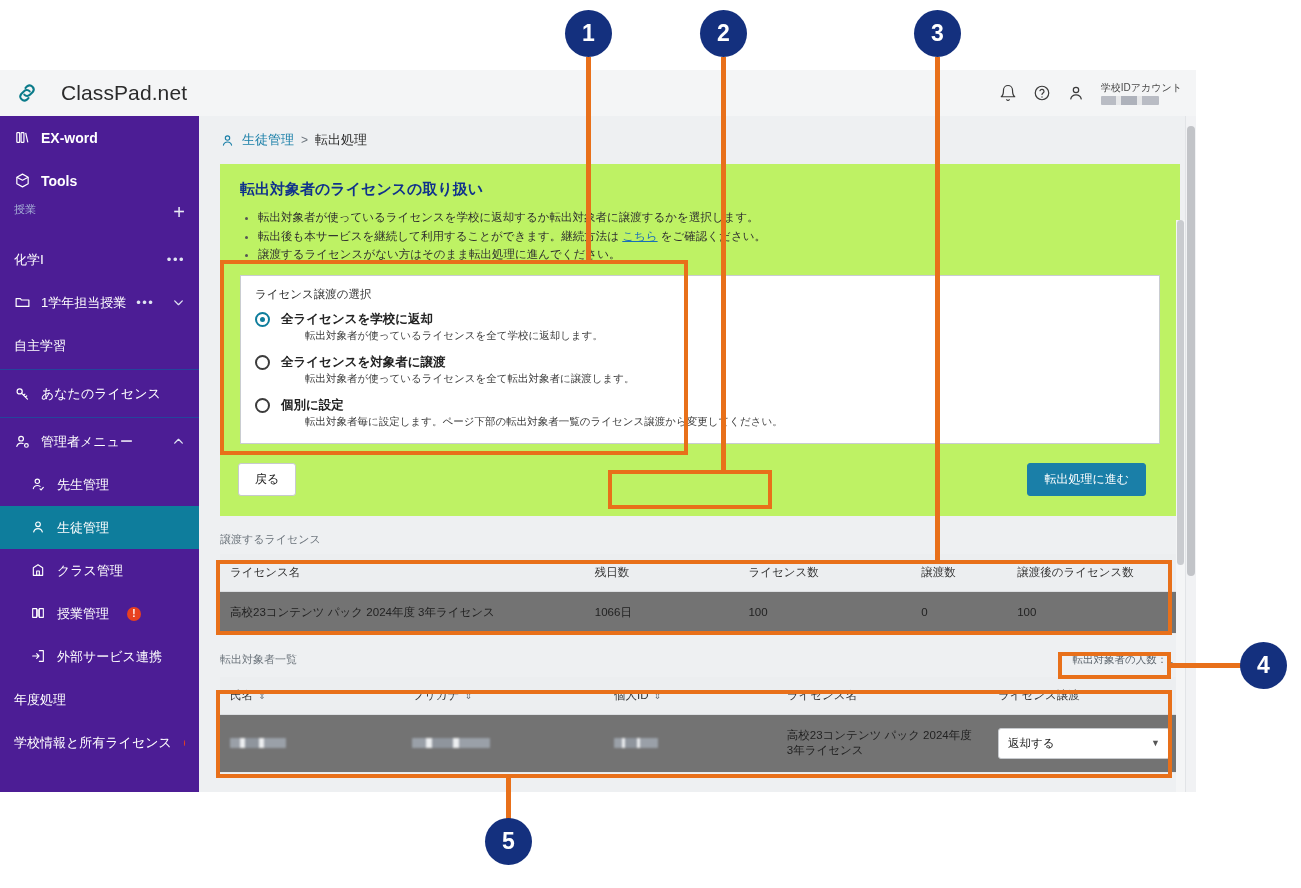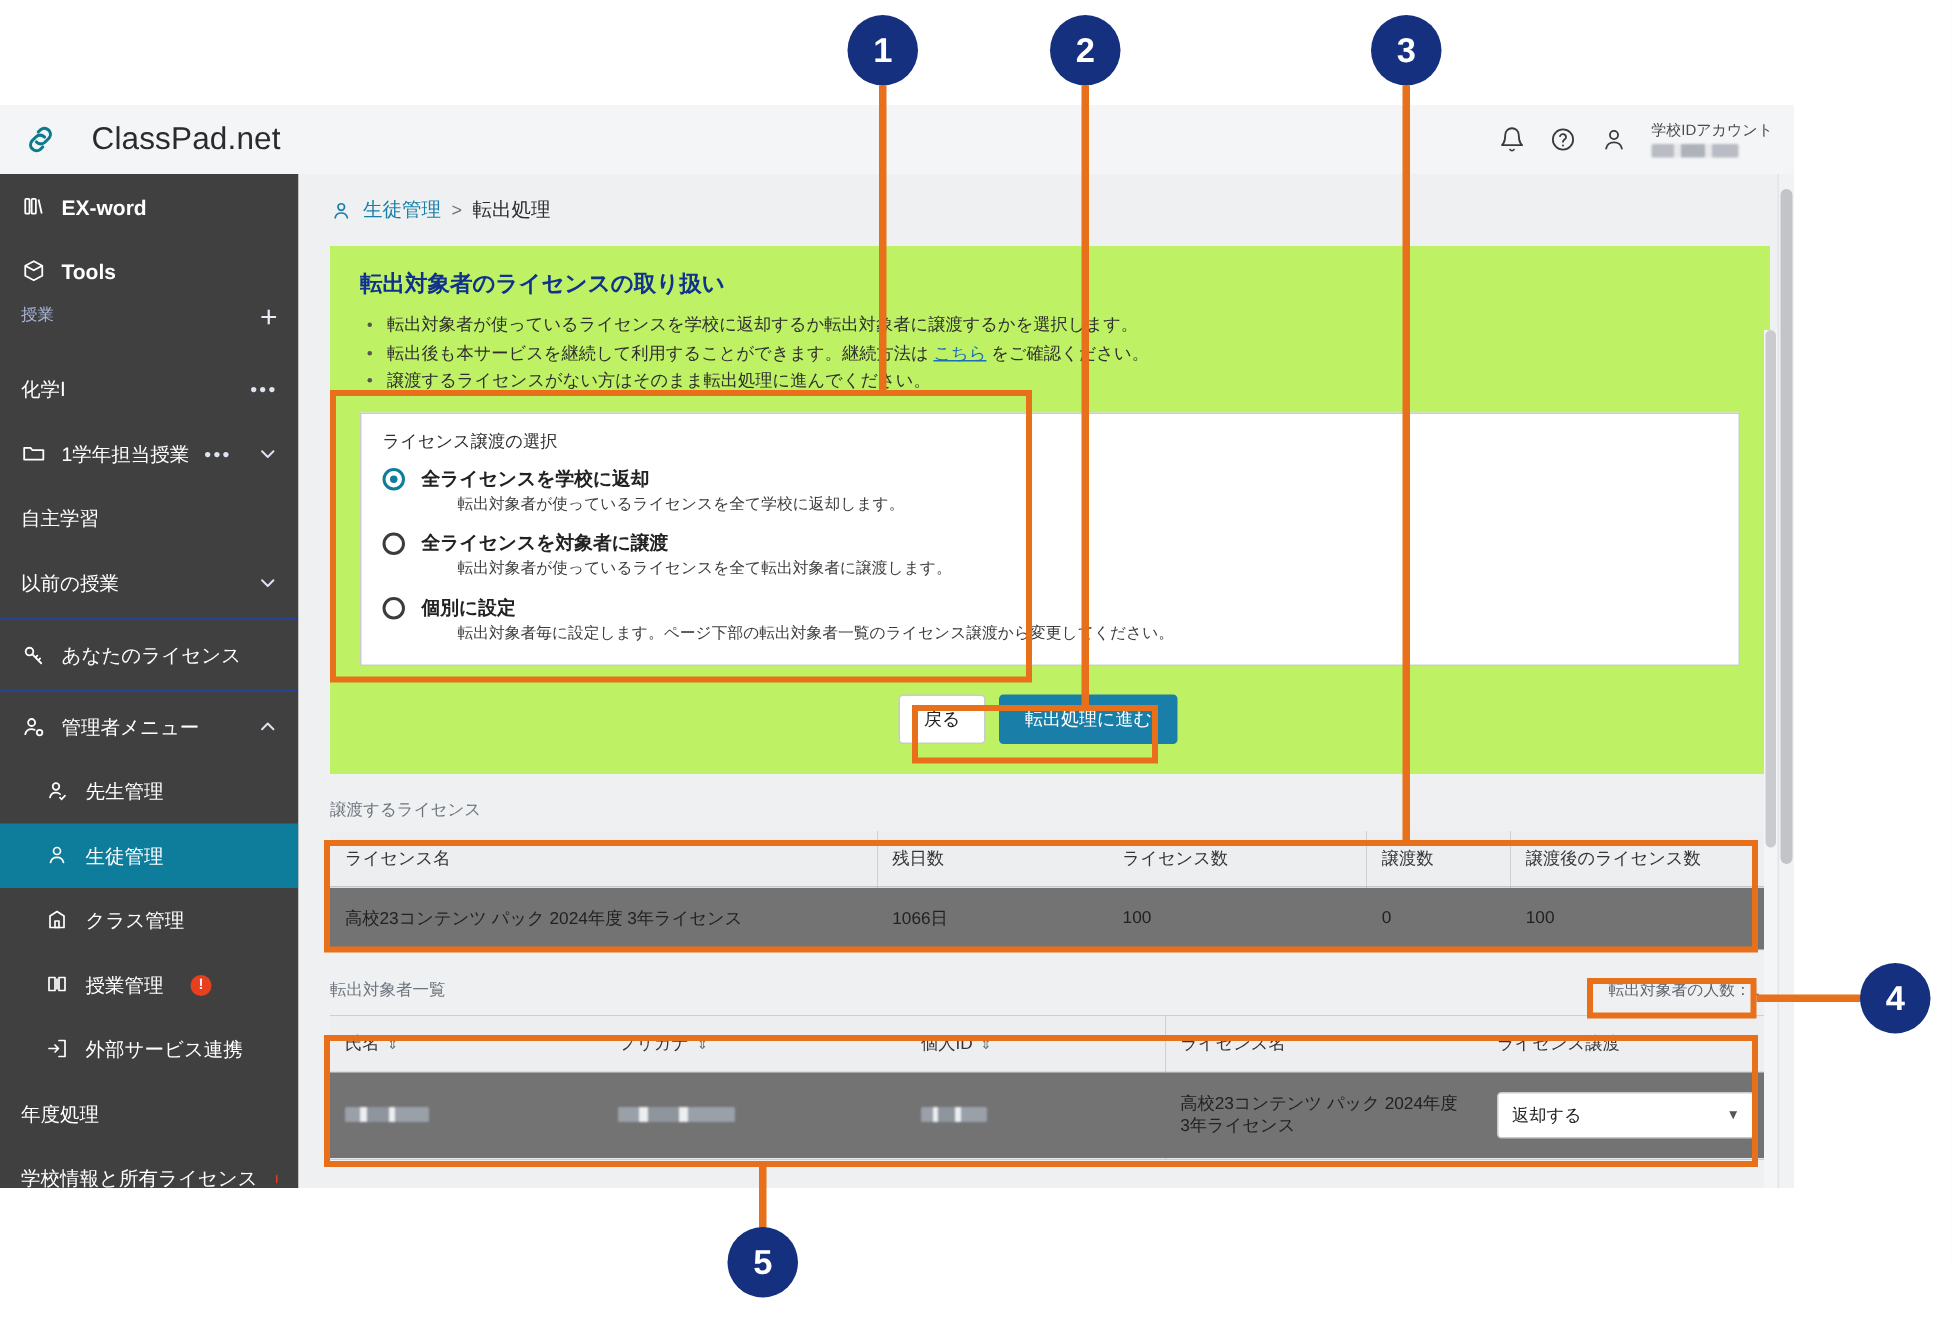--- a/index.html
+++ b/index.html
@@ -22,21 +22,21 @@
   .brand-name { font-size:21px; color:#2b2b2b; letter-spacing:.1px; }
   .topbar-right { margin-left:auto; display:flex; align-items:center; gap:16px; padding-right:14px; }
   .ticon { width:18px; height:18px; color:#3a3a3a; }
   .acct { display:flex; flex-direction:column; line-height:1.1; }
   .acct-label { font-size:10px; color:#4a4a4a; }
   .acct-redact { margin-top:3px; width:58px; height:9px; border-radius:1px;
     background:linear-gradient(90deg,#b9bcc4 0 26%, #e7e8ea 26% 34%, #aeb2bb 34% 62%, #e7e8ea 62% 70%, #b9bcc4 70% 100%);
     filter: blur(0.7px); }
 
   
-  .sidebar { position:absolute; left:0; top:46px; width:199px; height:676px; background:#404040; color:#ffffff; font-size:13px; overflow:hidden; }
+  .sidebar { position:absolute; left:0; top:46px; width:199px; height:676px; background:#4c1d95; color:#ffffff; font-size:13px; overflow:hidden; }
   .sb-item { display:flex; align-items:center; height:43px; padding:0 14px; gap:10px; color:#fff; }
   .sb-item.bold { font-weight:bold; font-size:14px; }
   .sb-ico { width:17px; height:17px; flex:0 0 auto; color:#ffffff; }
   .sb-label { white-space:nowrap; }
   .sb-plus { margin-left:auto; font-size:20px; line-height:1; color:#e8ebf5; }
   .sb-dots { margin-left:auto; letter-spacing:1.5px; color:#dfe4f2; font-size:13px; }
   .sb-chev { margin-left:8px; width:13px; height:13px; color:#dfe4f2; }
   .sb-section { font-size:11px; color:#a8b4d8; display:flex; height:36px; padding:0 14px; }
   .sb-sep { height:1px; background:#24459c; margin:2px 0; }
   .sb-sub { padding-left:30px; font-size:13px; }
@@ -61,21 +61,21 @@
 
   .lic-box { margin:11px 2px 0 2px; border:1px solid #c9ccd1; background:#fff; padding:11px 14px 14px 14px; }
   .lic-title { font-size:11.5px; color:#2f2f2f; margin-bottom:9px; }
   .radio-row { display:flex; align-items:center; gap:11px; margin-top:6px; }
   .radio { width:15px; height:15px; border-radius:50%; border:2px solid #3c3c3c; background:#fff; flex:0 0 auto; position:relative; }
   .radio.on { border-color:#0e7d9c; }
   .radio.on::after { content:""; position:absolute; left:3px; top:3px; width:5px; height:5px; border-radius:50%; background:#0e7d9c; }
   .radio-label { font-size:12.5px; color:#222;font-weight:bold; }
   .radio-desc { font-size:10.5px; color:#3c3c3c; margin:1px 0 11px 50px; }
 
-  .btn-row { display:flex; justify-content:center; align-items:center; gap:9px; margin:19px 16px 0 0; }
+  .btn-row { display:flex; justify-content:space-between; align-items:center; gap:9px; margin:19px 16px 0 0; }
   .btn { font-size:12px; padding:7px 16px; border-radius:3px; cursor:pointer; white-space:nowrap; }
   .btn-back { background:#ffffff; border:1px solid #c7cace; color:#222; }
   .btn-go { background:#1a7fa8; border:1px solid #1a7fa8; color:#ffffff; }
 
   .sect-cap { font-size:11px; color:#6c747c; margin:16px 0 7px 21px; }
   .cap-row { display:flex; align-items:center; margin:16px 16px 7px 21px; }
   .cap-row .sect-cap { margin:0; }
   .count-pill { margin-left:auto; font-size:10.5px; color:#5c646c; padding:3px 7px; }
 
   table.grid { width:calc(100% - 37px); margin:0 16px 0 21px; border-collapse:collapse; background:#737373; table-layout:fixed; }
@@ -187,28 +187,20 @@
           <svg viewBox="0 0 24 24" width="13" height="13" fill="none" stroke="#dfe4f2" stroke-width="2.4" stroke-linecap="round" stroke-linejoin="round">
               <path d="M5 9l7 7 7-7"></path>
             </svg>
         </span>
       </div>
 
       <div class="sb-item">
         <span class="sb-label">自主学習</span>
       </div>
 
-      <div class="sb-item">
-        <span class="sb-label">以前の授業</span>
-        <span class="sb-chev" style="margin-left:auto">
-          <svg viewBox="0 0 24 24" width="13" height="13" fill="none" stroke="#dfe4f2" stroke-width="2.4" stroke-linecap="round" stroke-linejoin="round">
-              <path d="M5 9l7 7 7-7"></path>
-            </svg>
-        </span>
-      </div>
 
       <div class="sb-sep"></div>
 
       <div class="sb-item">
         <span class="sb-ico">
           <svg viewBox="0 0 24 24" width="17" height="17" fill="none" stroke="#fff" stroke-width="1.7" stroke-linecap="round">
             <circle cx="8" cy="9" r="3.6"></circle>
               <path d="M10.5 11.5L19 20M16.2 17.2l1.8-1.8M13.6 14.6l1.8-1.8"></path>
           </svg>
         </span>

